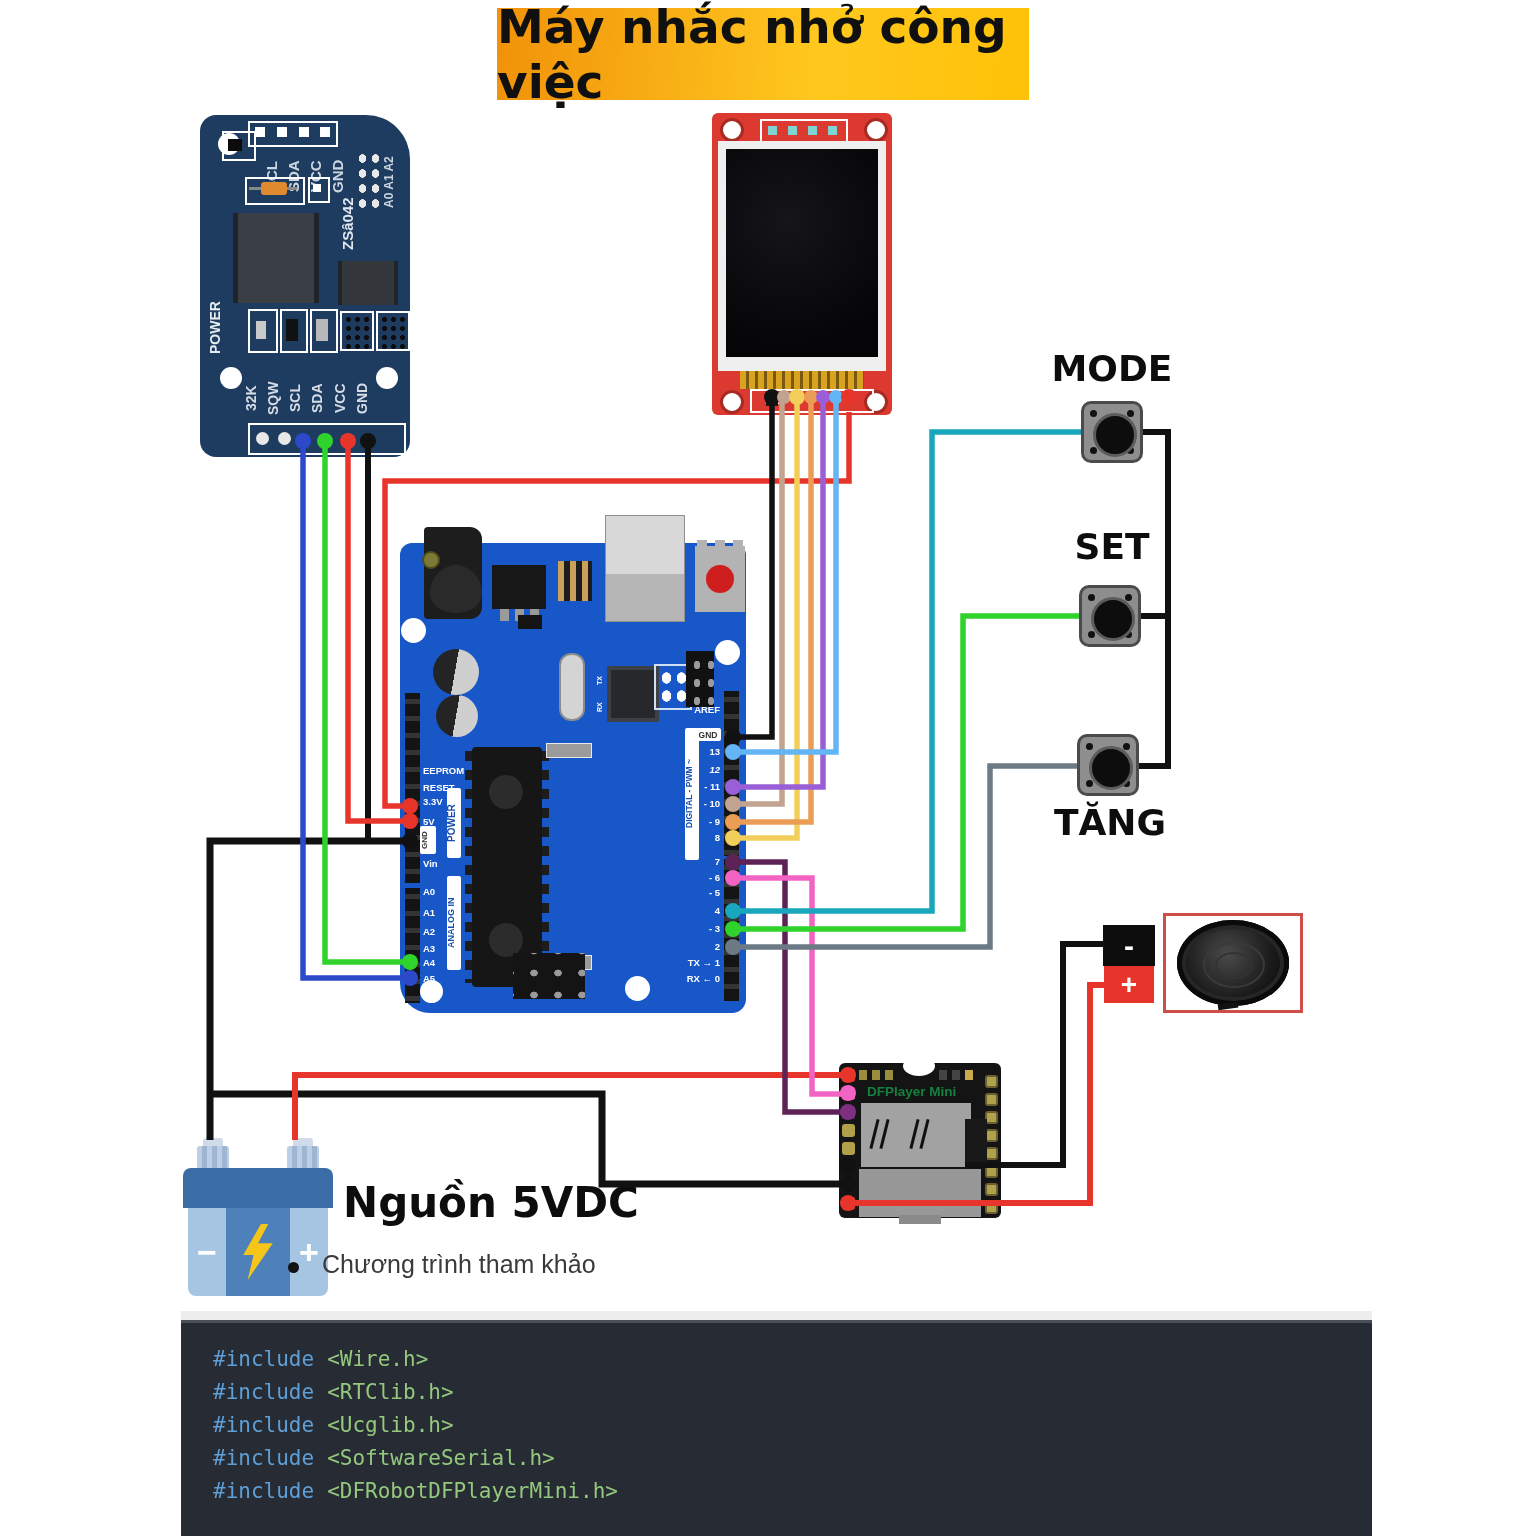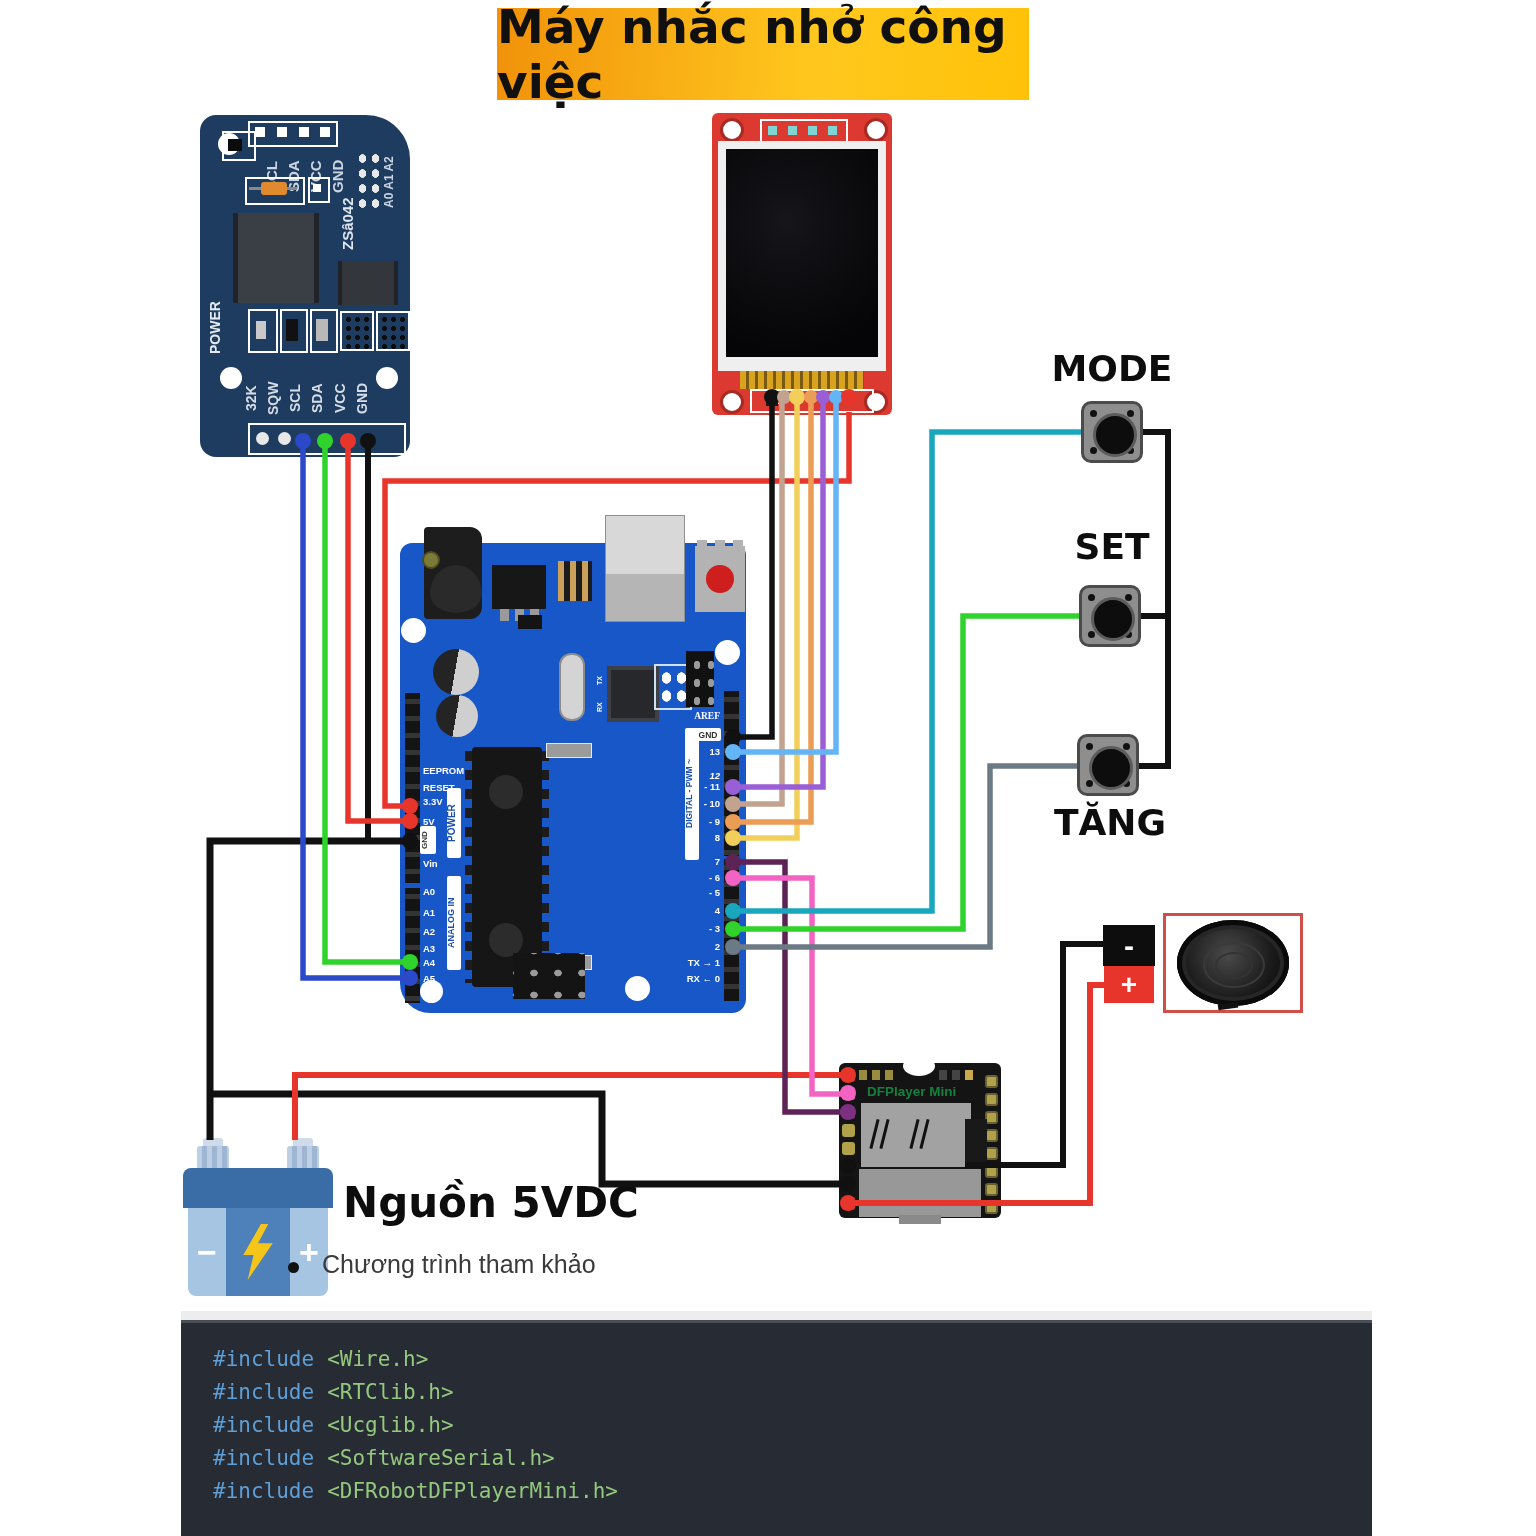--- a/index.html
+++ b/index.html
@@ -203,26 +203,26 @@
       <span class="vlabel" style="font-size:8px;color:#333;width:14px;height:26px;">GND</span>
     </div>
     <span class="pinlbl" style="left:23px;top:315px;">Vin</span>
     <span class="pinlbl" style="left:23px;top:343px;">A0</span>
     <span class="pinlbl" style="left:23px;top:364px;">A1</span>
     <span class="pinlbl" style="left:23px;top:383px;">A2</span>
     <span class="pinlbl" style="left:23px;top:400px;">A3</span>
     <span class="pinlbl" style="left:23px;top:414px;">A4</span>
     <span class="pinlbl" style="left:23px;top:430px;">A5</span>
 
-    <span class="pinlbl rlbl" style="top:168px;font-family:Liberation Serif, serif;">AREF</span>
+    <span class="pinlbl rlbl" style="top:161px;">AREF</span>
     <div class="a whitebox" style="left:295px;top:185px;width:26px;height:13px;">
       <span style="font-size:8.5px;color:#333;">GND</span>
     </div>
     <span class="pinlbl rlbl" style="top:203px;">13</span>
-    <span class="pinlbl rlbl" style="top:227px;font-style:italic;">12</span>
+    <span class="pinlbl rlbl" style="top:221px;font-style:italic;">12</span>
     <span class="pinlbl rlbl" style="top:238px;">- 11</span>
     <span class="pinlbl rlbl" style="top:255px;">- 10</span>
     <span class="pinlbl rlbl" style="top:273px;">- 9</span>
     <span class="pinlbl rlbl" style="top:289px;">8</span>
     <span class="pinlbl rlbl" style="top:313px;">7</span>
     <span class="pinlbl rlbl" style="top:329px;">- 6</span>
     <span class="pinlbl rlbl" style="top:344px;">- 5</span>
     <span class="pinlbl rlbl" style="top:362px;">4</span>
     <span class="pinlbl rlbl" style="top:380px;">- 3</span>
     <span class="pinlbl rlbl" style="top:398px;">2</span>

